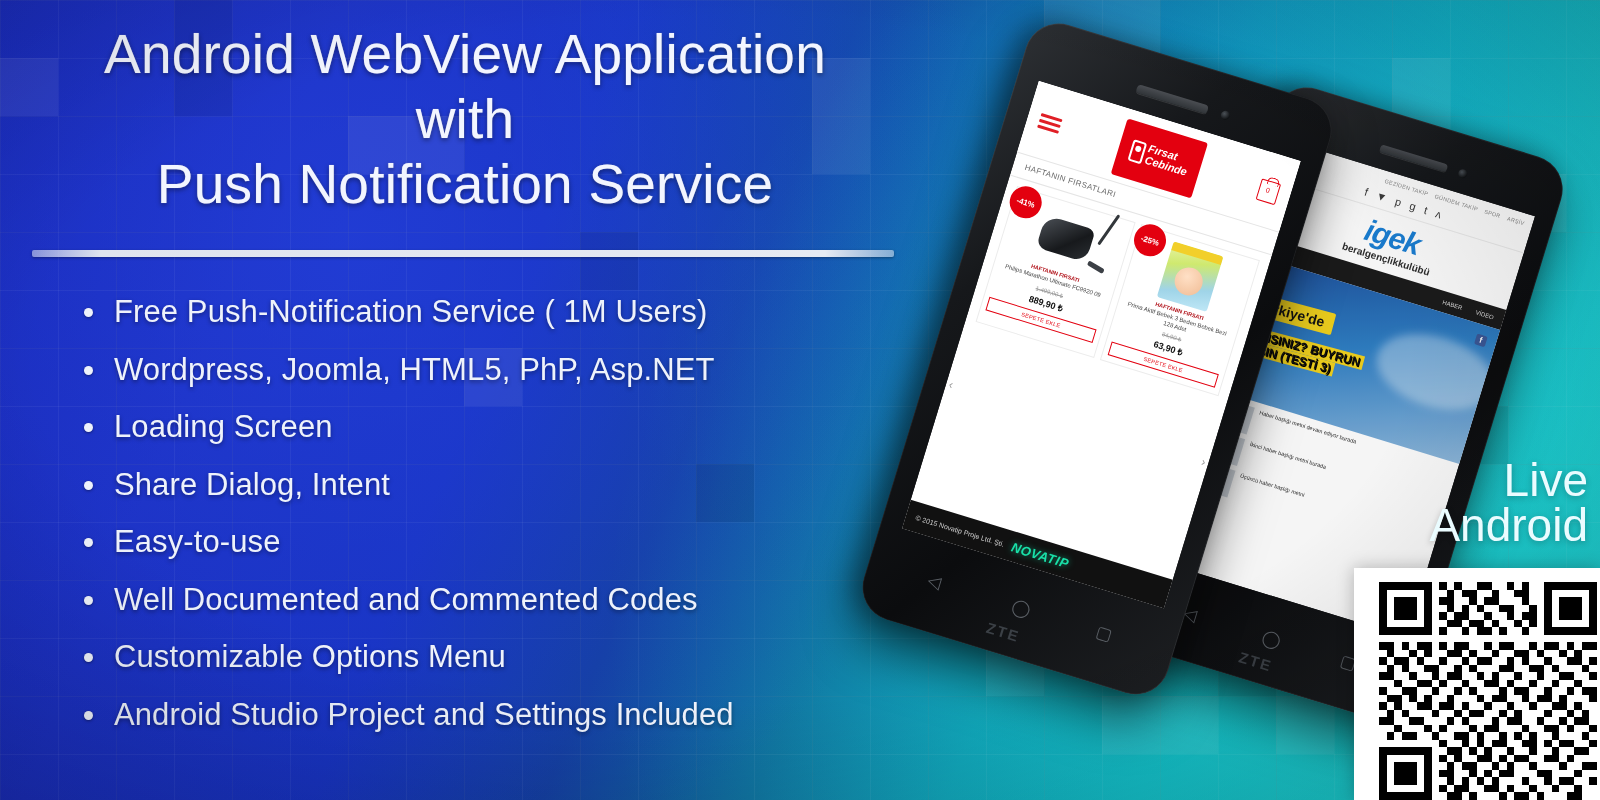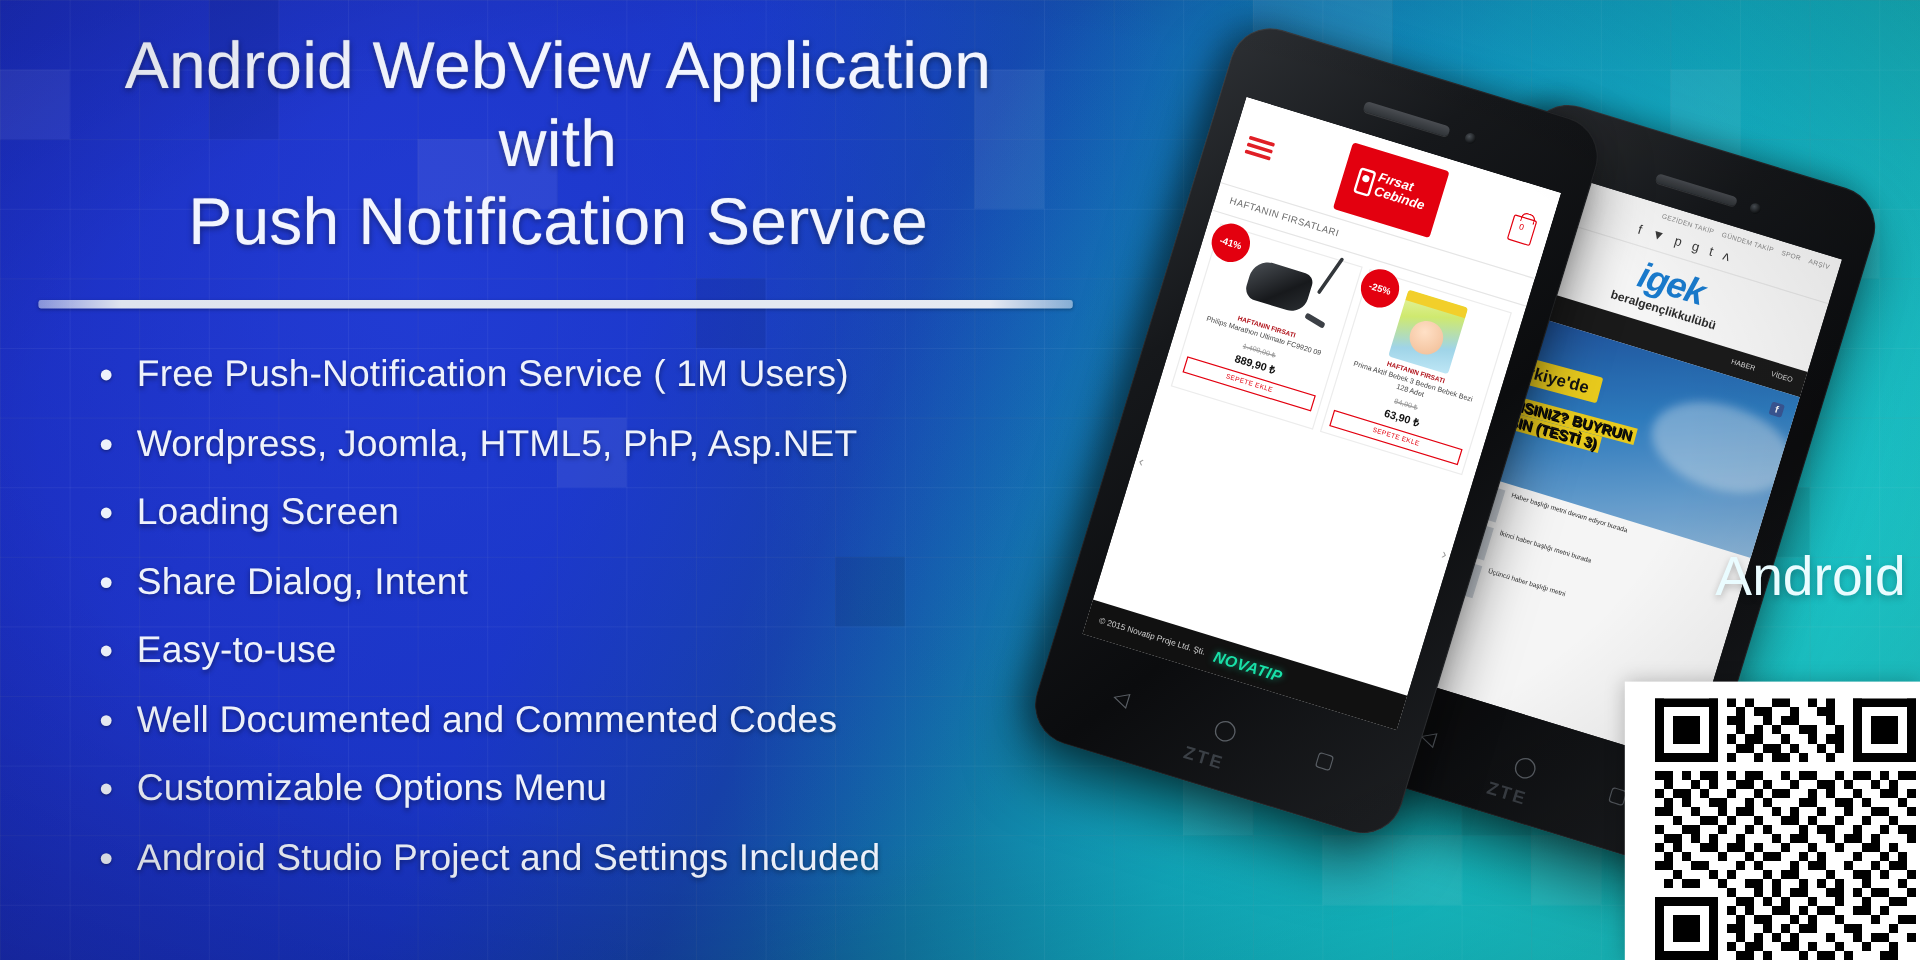--- a/index.html
+++ b/index.html
@@ -498,20 +498,21 @@
       <div class="navbtn" style="left:62px; bottom:42px;">◁</div>
       <div class="navbtn" style="left:150px;bottom:42px;">◯</div>
       <div class="navbtn" style="left:238px;bottom:42px;">▢</div>
       <div class="brandmark" style="left:132px;bottom:14px;">ZTE</div>
     </div>
   </div>
 
   <div class="bg-vig"></div>
 
   <div class="live">
+    <span>Live</span>
     <span>Android</span>
   </div>
 
   <div class="qr-frame">
     <svg class="qr" viewBox="0 0 29 29" shape-rendering="crispEdges">
       <rect width="29" height="29" fill="#fff"></rect>
       <g fill="#000">
         <rect x="0" y="0" width="7" height="1"></rect>
           <rect x="0" y="6" width="7" height="1"></rect>
         <rect x="0" y="0" width="1" height="7"></rect>

